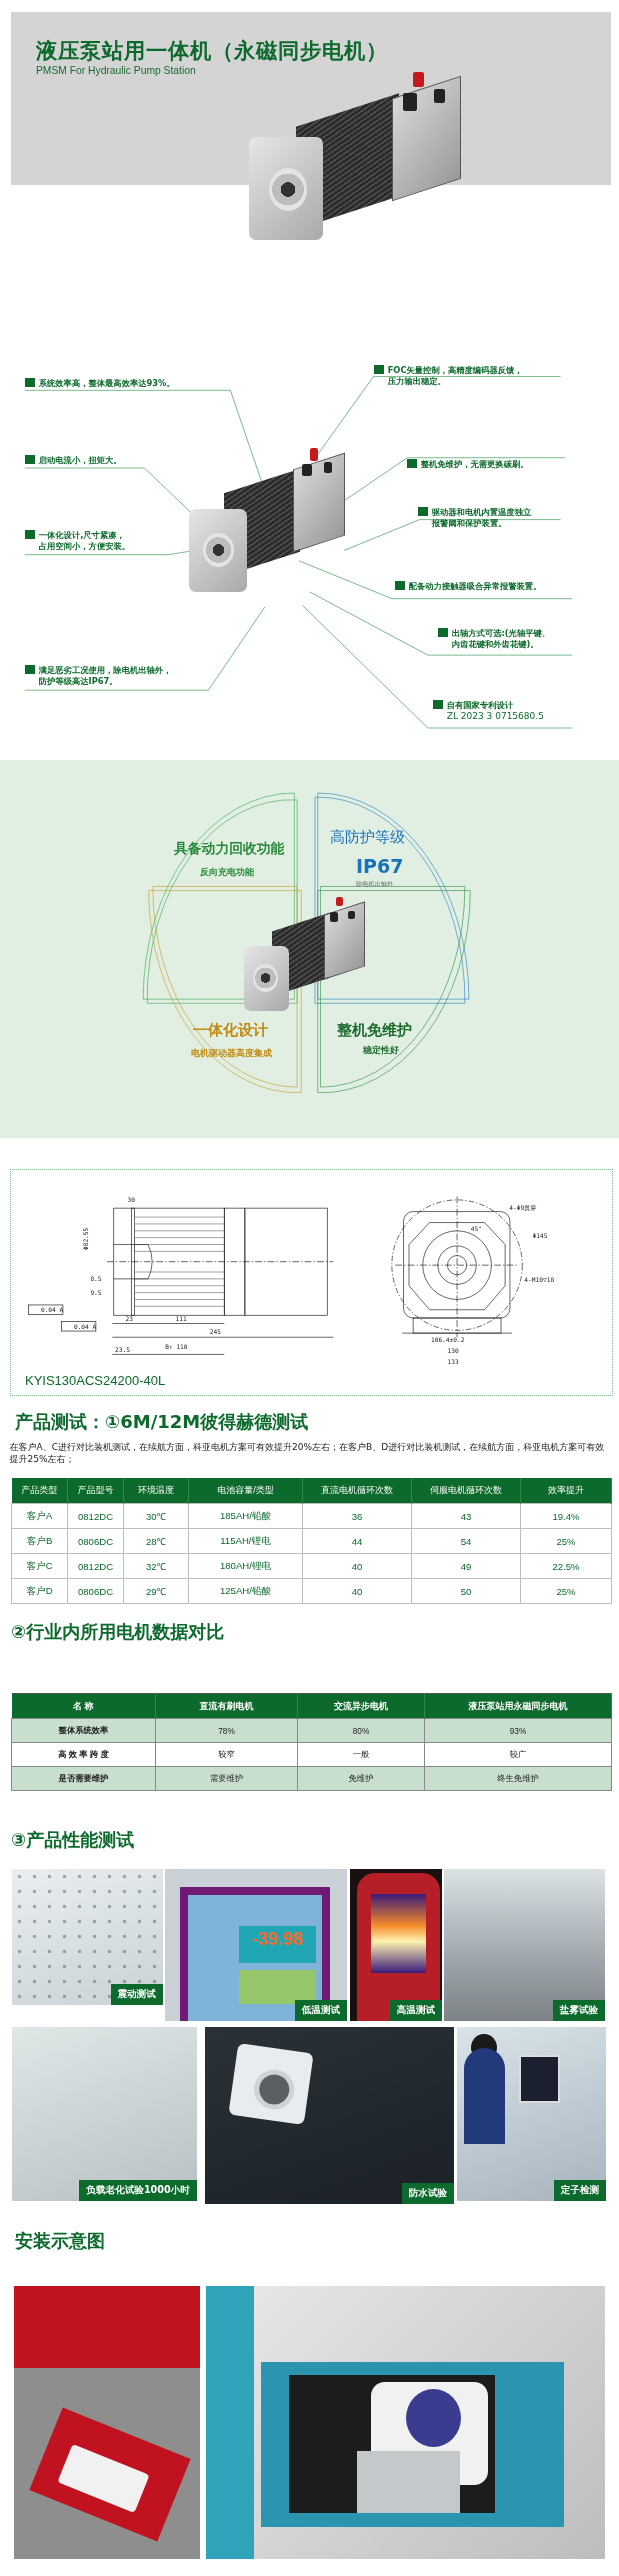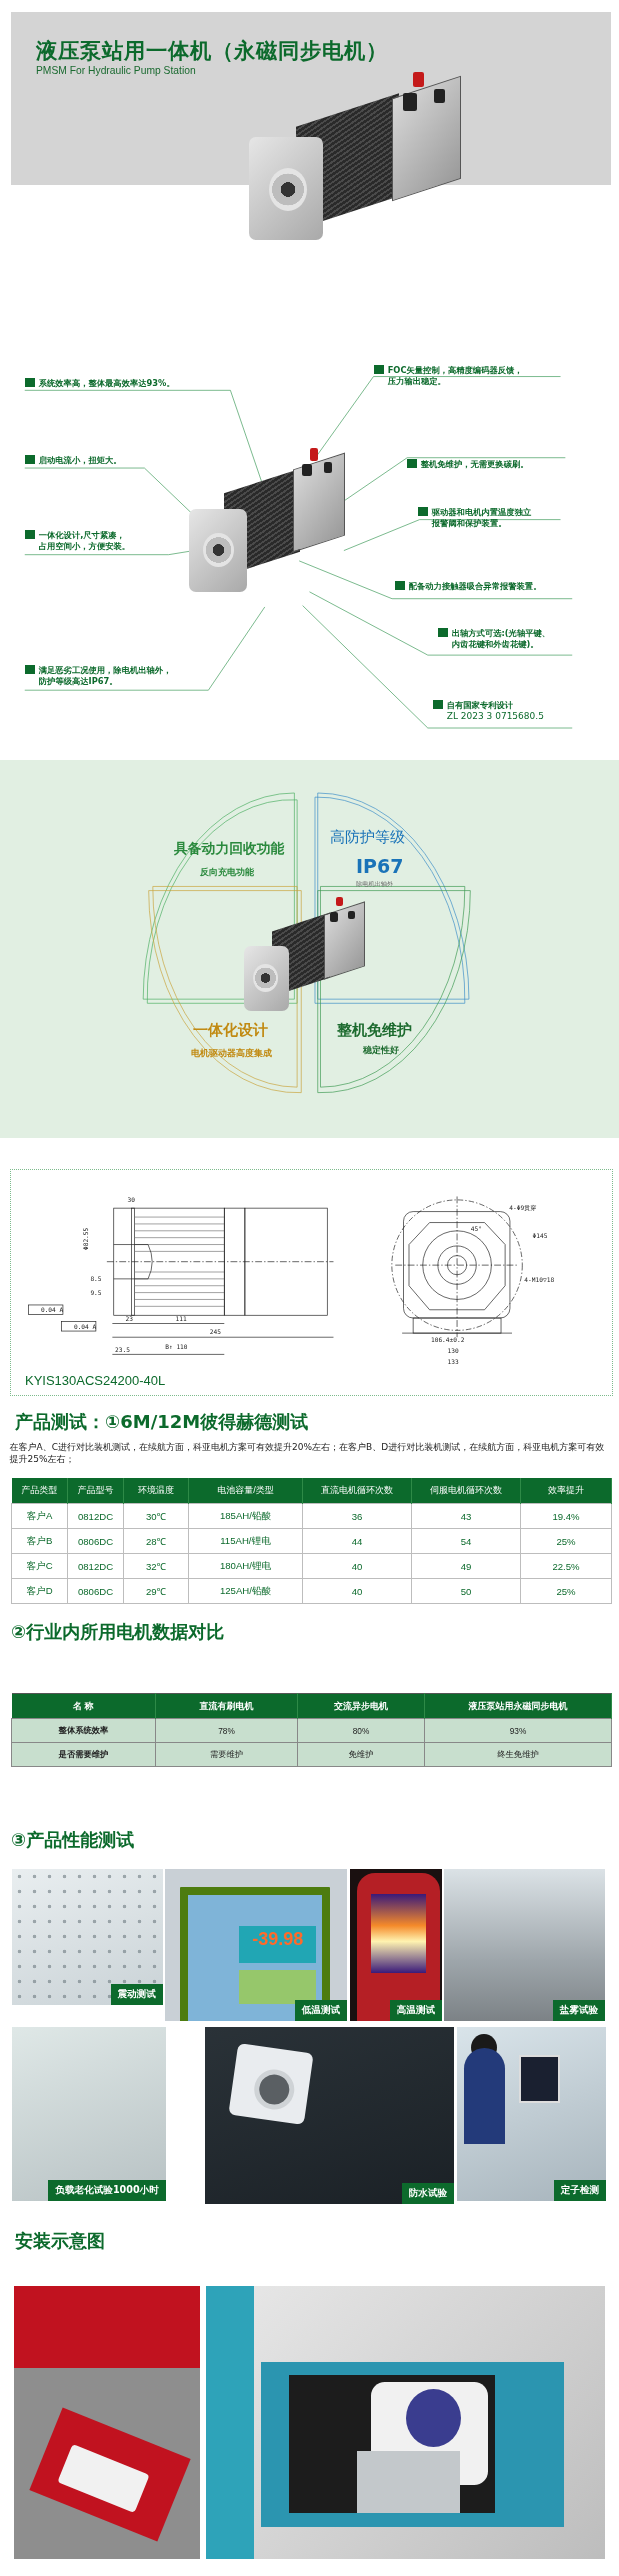--- a/index.html
+++ b/index.html
@@ -47,21 +47,21 @@
   .t2 td { height: 24px; font-size: 8.3px; color: #222; text-align: center; border: 0.7px solid #888; }
   .t2 td.rh { font-weight: bold; }
   .t2 tr.alt td { background: #c8dfce; }
 
   
   .photo { position: absolute; overflow: hidden; }
   .photo .tag { position: absolute; right: 0; bottom: 0; background: #0c6a2c; color: #fff; font-size: 9.6px; font-weight: bold; padding: 4.1px 6.9px; white-space: nowrap; }
   .ph-vib { background: linear-gradient(160deg, #e9eef0, #c9d2d6); }
   .ph-vib::before { content: ""; position: absolute; inset: 0; background-image: radial-gradient(circle, #6d7a80 1.4px, transparent 2.1px); background-size: 15px 15px; opacity: .6; }
   .ph-low { background: #c9d0d6; }
-  .screen { position: absolute; left: 15px; top: 18px; width: 150px; height: 146px; background: #4d7c0f; border-radius: 1px; padding: 8.3px; }
+  .screen { position: absolute; left: 15px; top: 18px; width: 150px; height: 146px; background: #701a75; border-radius: 1px; padding: 8.3px; }
   .scr-in { background: #7fb4d8; width: 100%; height: 100%; position: relative; }
   .scr-val { position: absolute; left: 38%; top: 24%; width: 58%; height: 28%; background: #21a6b4; color: #ff6a2a; font-size: 18px; font-weight: bold; text-align: center; line-height: 27.5px; font-family: "Liberation Sans", sans-serif; }
   .scr-hum { position: absolute; left: 38%; top: 58%; width: 58%; height: 26%; background: #96c76b; }
   .ph-hi { background: #1a1010; }
   .thermal { position: absolute; left: 6.9px; top: 4.1px; width: 83px; height: 158px; background: #b51f25; border-radius: 18px 18px 5.5px 5.5px; }
   .thermal-scr { position: absolute; left: 13.8px; top: 20.6px; width: 55px; height: 79px; background: linear-gradient(#3a1a7a, #f58a2a 40%, #fff3b0 60%, #3a1a7a); }
   .ph-salt { background: linear-gradient(180deg, #dbe2e6, #9ea6ab 60%, #7c8286); }
   .ph-load { background: linear-gradient(160deg, #dfe8e7, #b7c1c3); }
   .ph-water { background: linear-gradient(160deg, #2a3238, #1b2126); }
   .ph-water .plate { position: absolute; left: 27.5px; top: 20.6px; width: 76px; height: 72px; background: #e9ecef; border-radius: 6.9px; transform: rotate(8deg); }
@@ -320,20 +320,26 @@
       <th>液压泵站用永磁同步电机</th>
     </tr>
   </thead>
   <tbody>
     <tr class="alt">
       <td class="rh">整体系统效率</td>
         <td>78%</td>
         <td>80%</td>
         <td>93%</td>
     </tr>
+    <tr>
+      <td class="rh">高 效 率 跨 度</td>
+        <td>较窄</td>
+        <td>一般</td>
+        <td>较广</td>
+    </tr>
     <tr class="alt">
       <td class="rh">是否需要维护</td>
         <td>需要维护</td>
         <td>免维护</td>
         <td>终生免维护</td>
     </tr>
   </tbody>
 </table>
 
 <div class="h2" style="left:11px; top:1828px;">③产品性能测试</div>
@@ -353,21 +359,21 @@
 <div class="photo ph-hi" style="left:350px; top:1869px; width:92px; height:152px;">
   <div class="thermal">
       <div class="thermal-scr"></div>
     </div>
   <span class="tag">高温测试</span>
 </div>
 <div class="photo ph-salt" style="left:444px; top:1869px; width:161px; height:152px;">
   <span class="tag">盐雾试验</span>
 </div>
 
-<div class="photo ph-load" style="left:11.7px; top:2027px; width:154px; height:174px;">
+<div class="photo ph-load" style="left:11.7px; top:2027px; width:185px; height:174px;">
   <span class="tag">负载老化试验1000小时</span>
 </div>
 <div class="photo ph-water" style="left:205px; top:2027px; width:249px; height:177px;">
   <div class="plate"></div>
   <span class="tag">防水试验</span>
 </div>
 <div class="photo ph-stator" style="left:457px; top:2027px; width:149px; height:174px;">
   <div class="head"></div>
   <div class="person"></div>
   <div class="monitor"></div>

